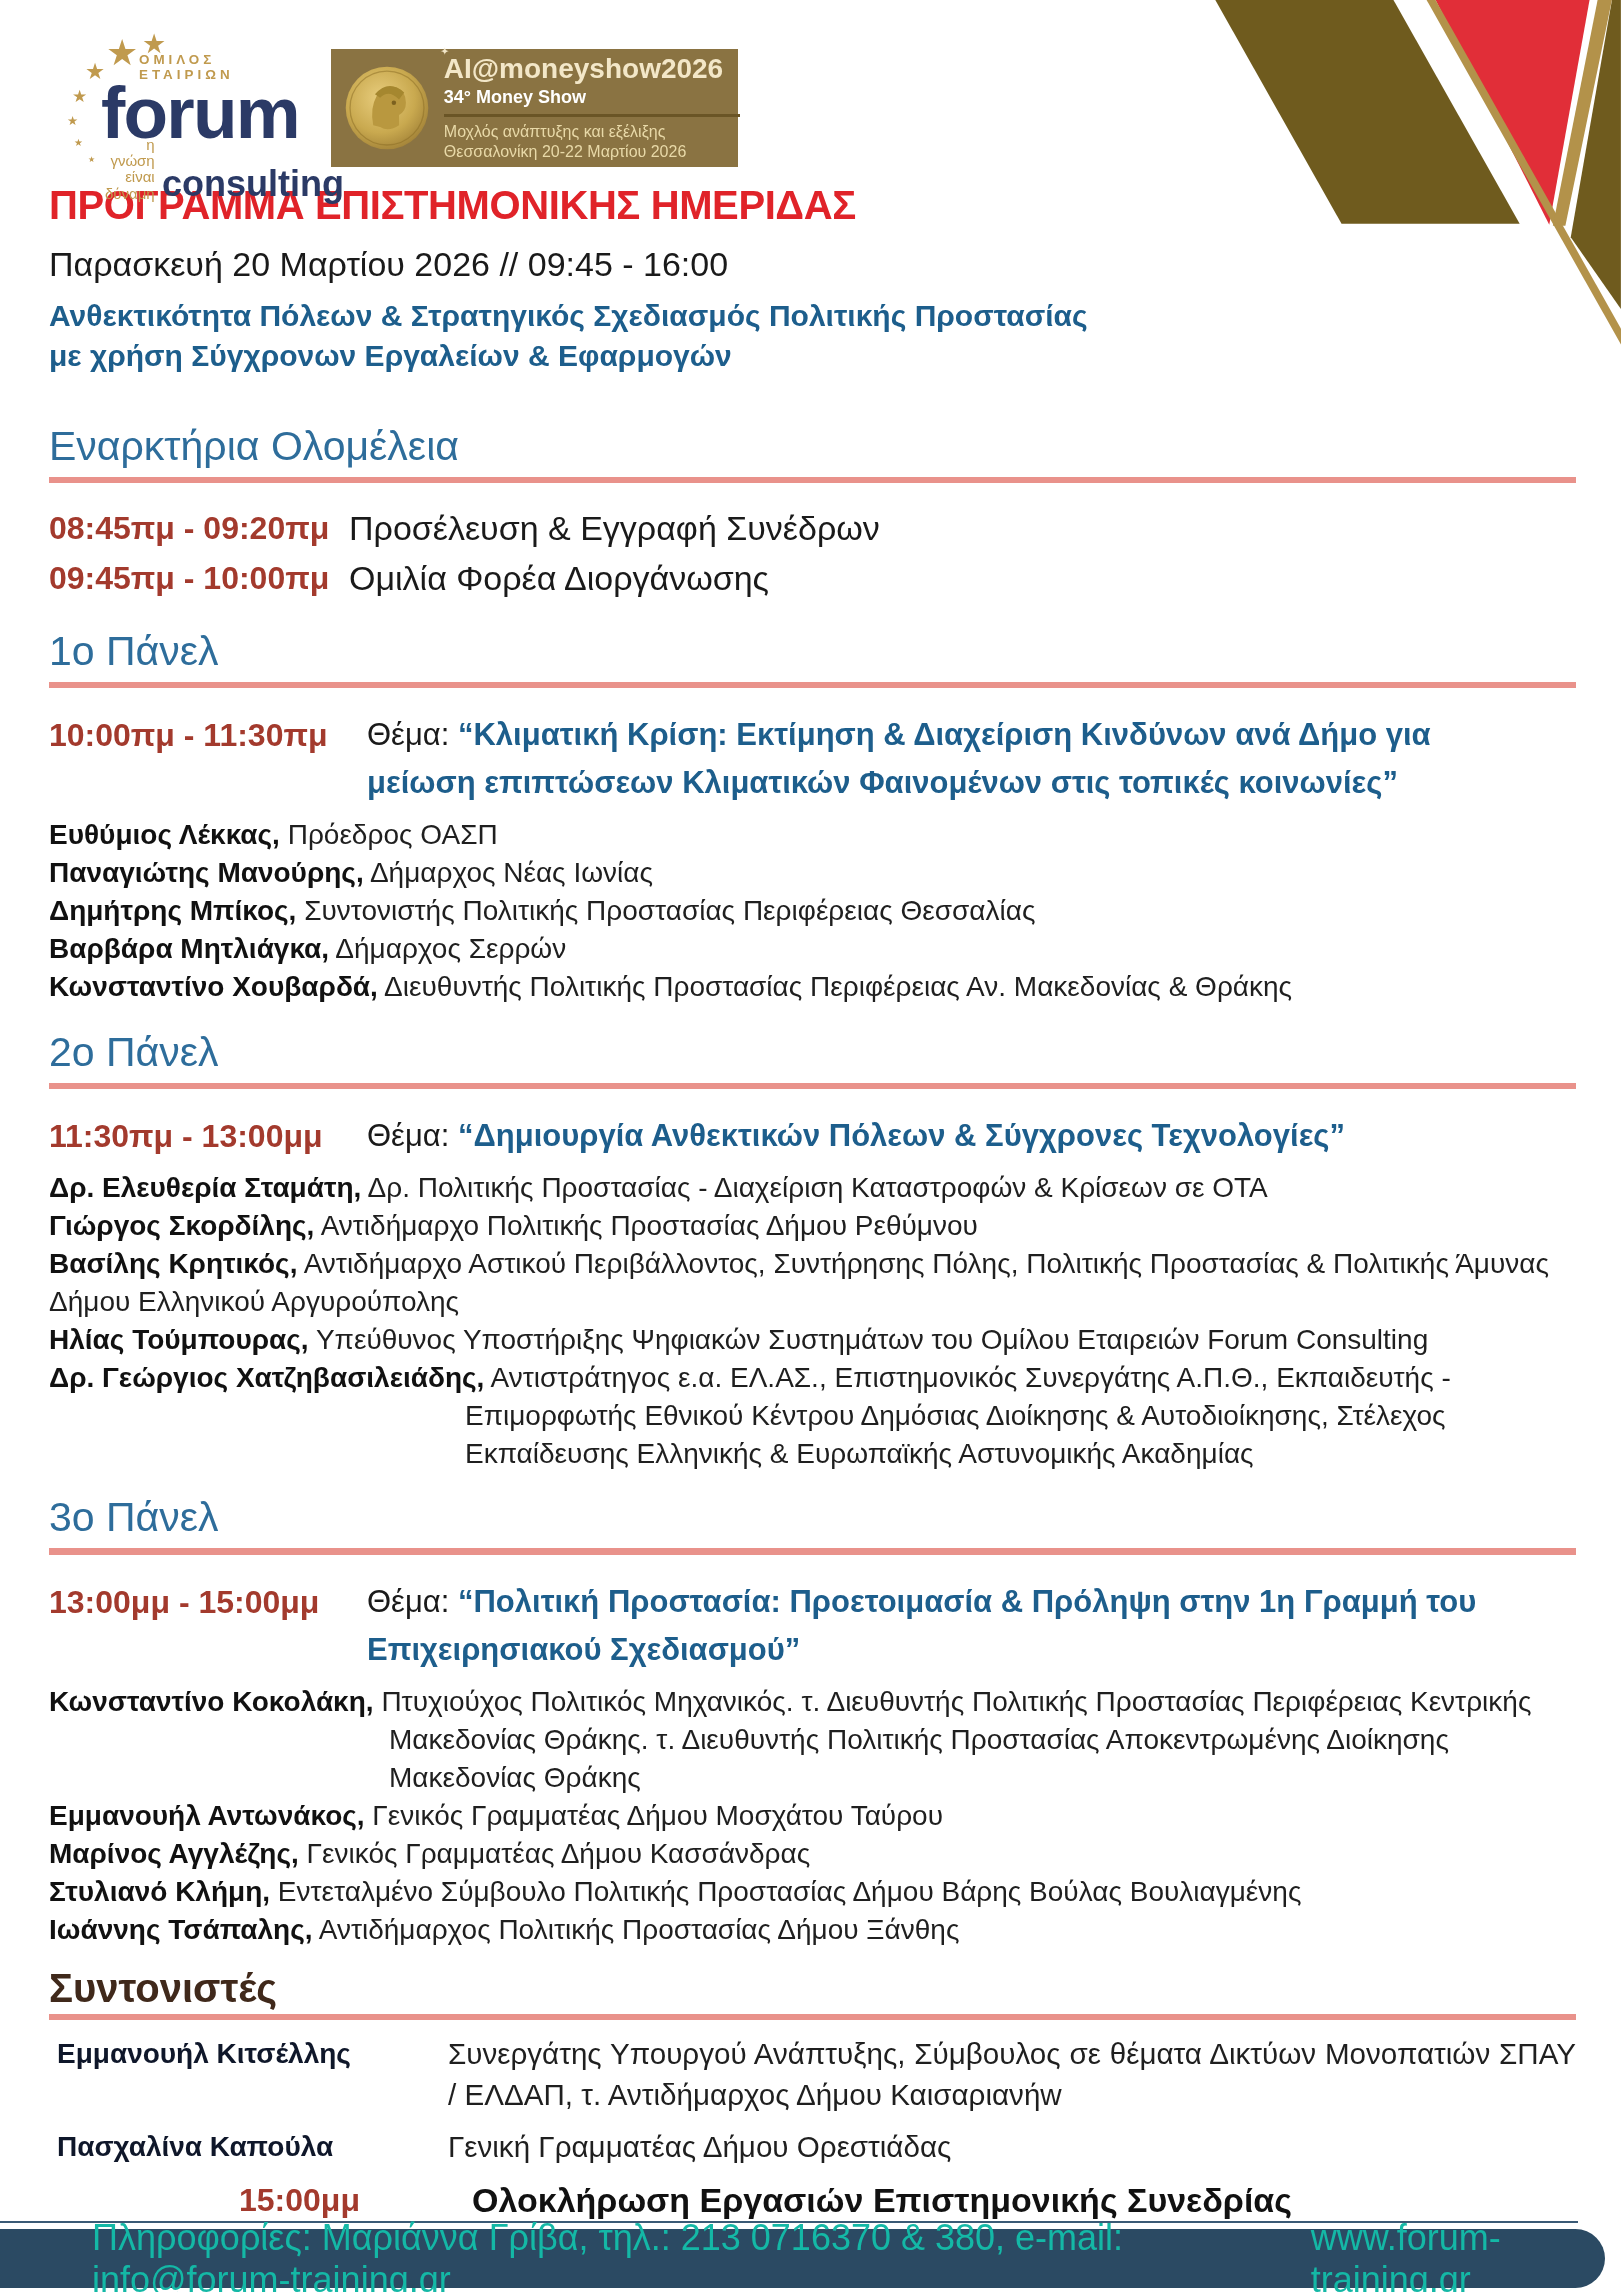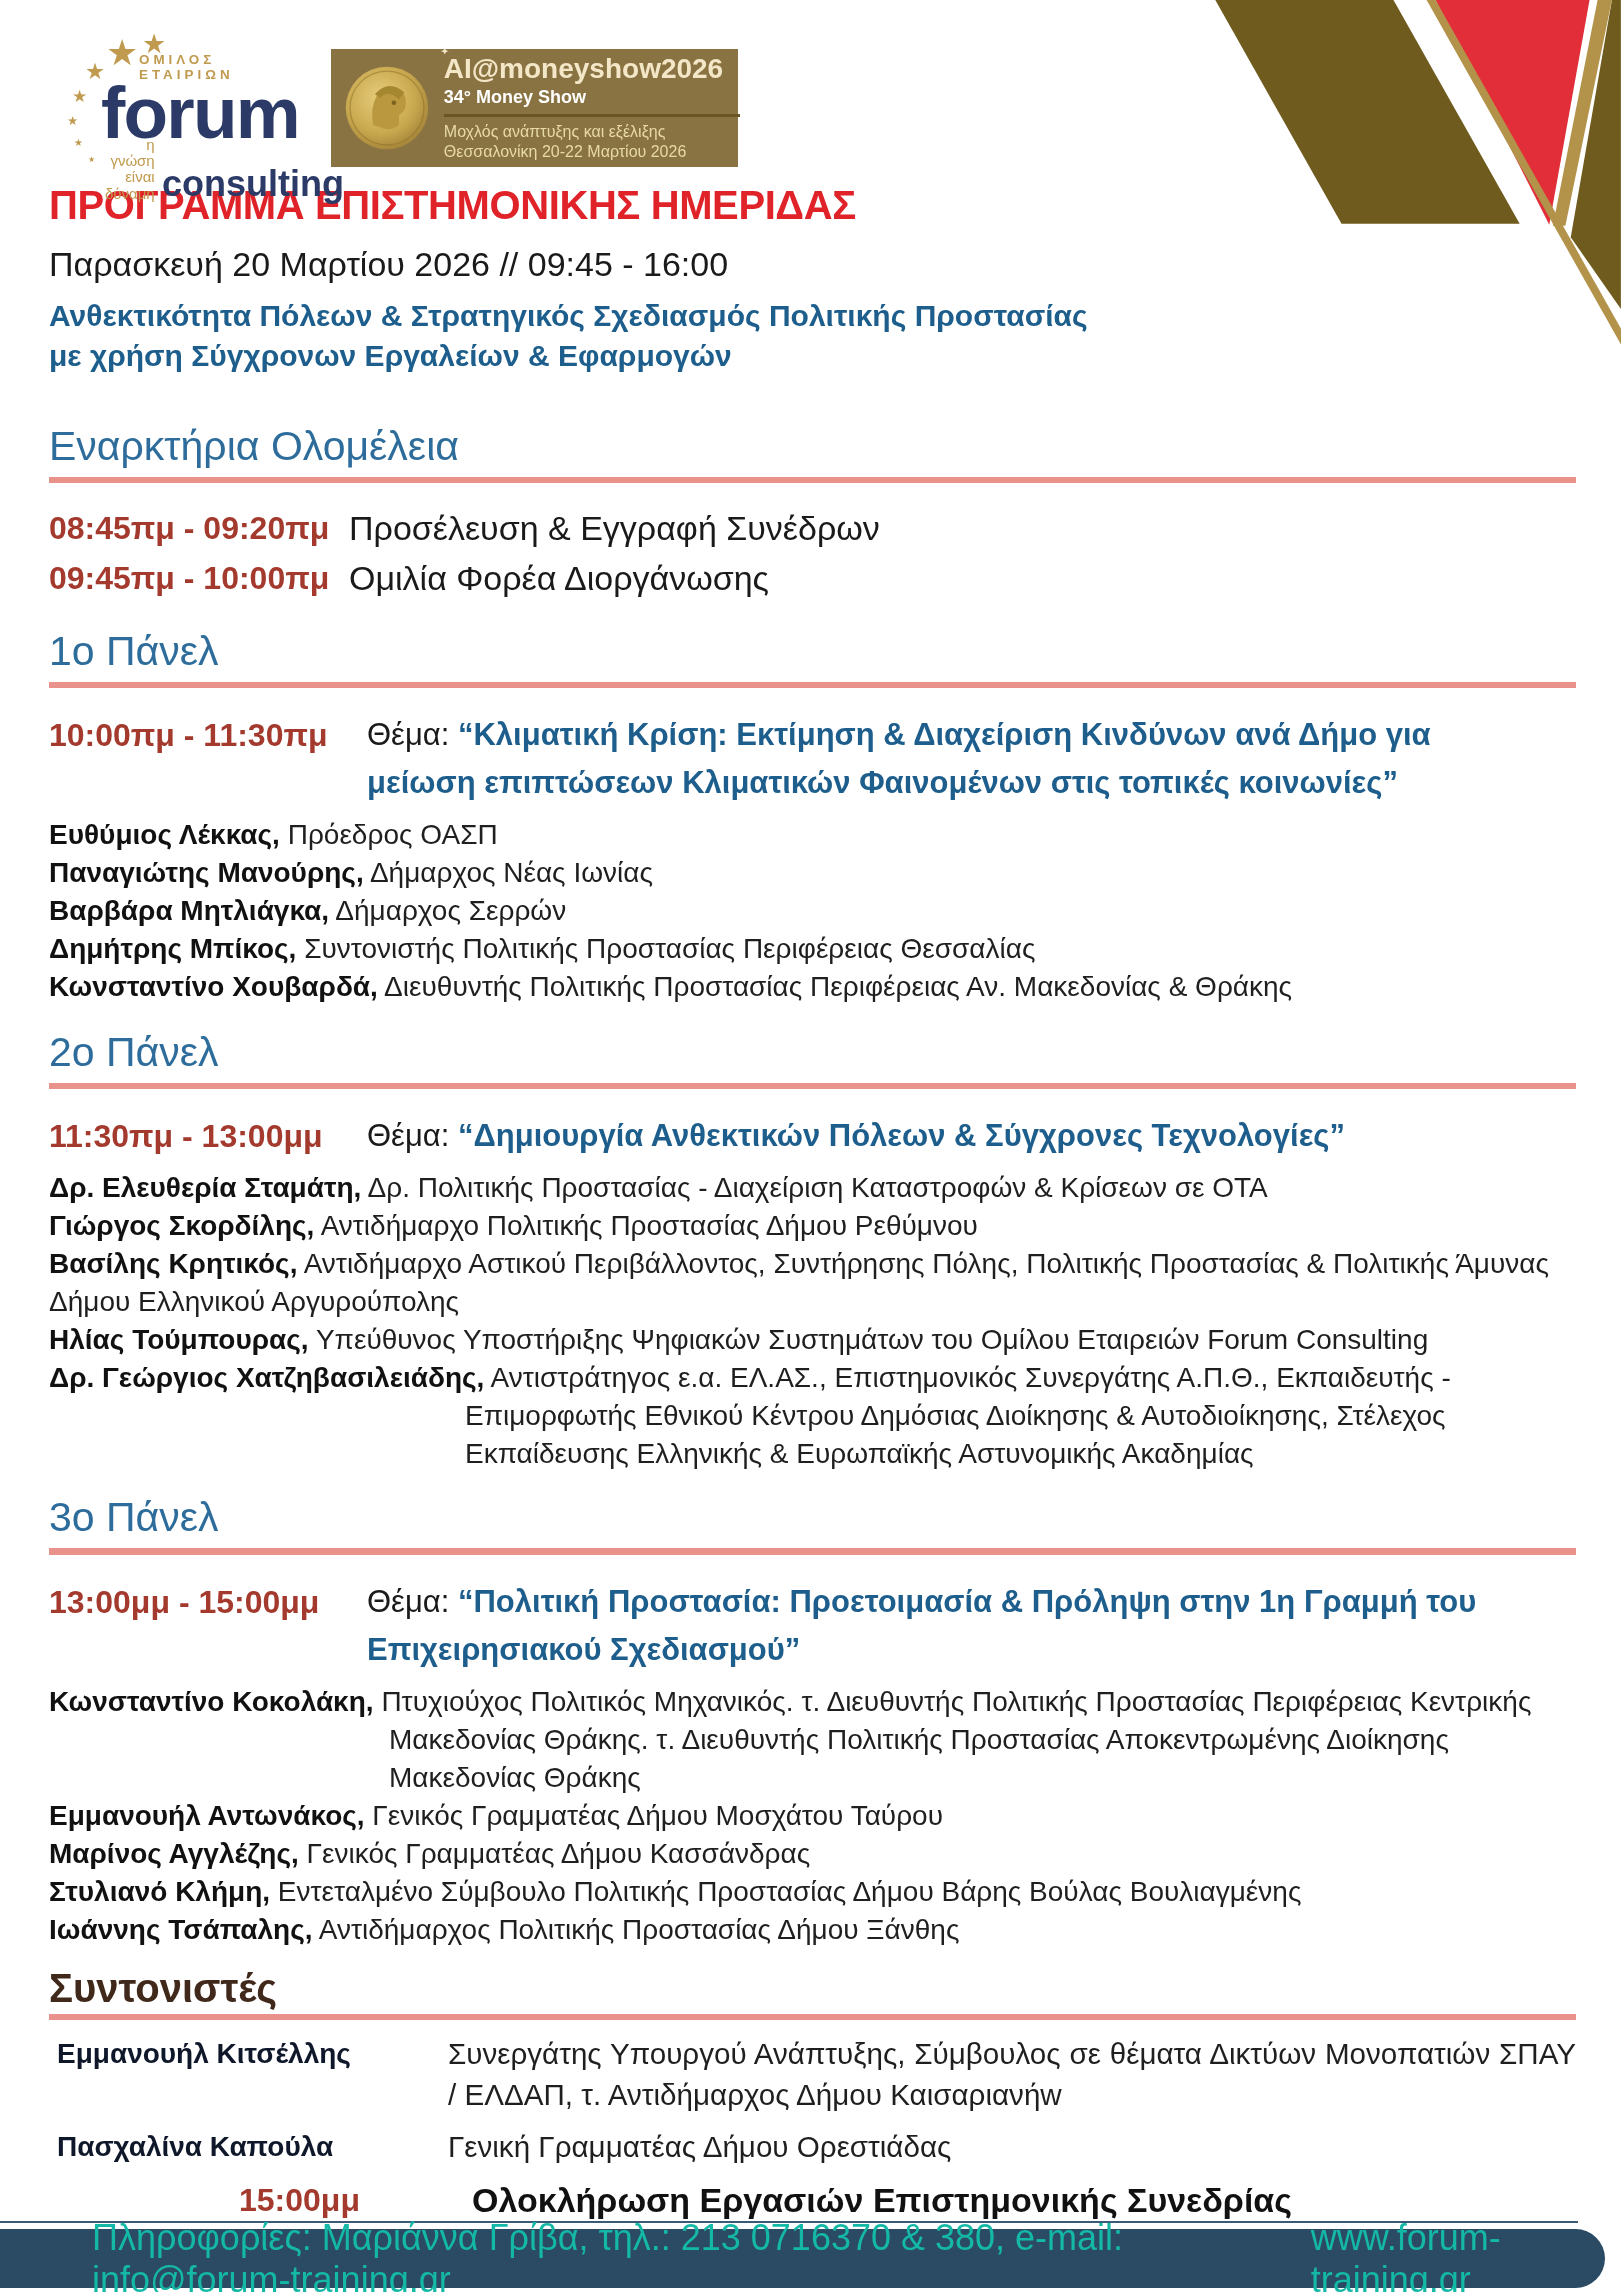--- a/index.html
+++ b/index.html
@@ -152,22 +152,22 @@
 
     <div class="section-heading mt-panel1">1ο Πάνελ</div>
     <div class="rule"></div>
     <div class="panel-row">
       <div class="time">10:00πμ - 11:30πμ</div>
       <div class="theme-wrap"><span class="theme-label">Θέμα: </span><span class="theme-text">“Κλιματική Κρίση: Εκτίμηση &amp; Διαχείριση Κινδύνων ανά Δήμο για μείωση επιπτώσεων Κλιματικών Φαινομένων στις τοπικές κοινωνίες”</span></div>
     </div>
     <div class="speakers">
       <div class="speaker"><b>Ευθύμιος Λέκκας,</b><span> Πρόεδρος ΟΑΣΠ</span></div>
       <div class="speaker"><b>Παναγιώτης Μανούρης,</b><span> Δήμαρχος Νέας Ιωνίας</span></div>
+      <div class="speaker"><b>Δημήτρης Μπίκος,</b><span> Συντονιστής Πολιτικής Προστασίας Περιφέρειας Θεσσαλίας</span></div>
       <div class="speaker"><b>Βαρβάρα Μητλιάγκα,</b><span> Δήμαρχος Σερρών</span></div>
-      <div class="speaker"><b>Δημήτρης Μπίκος,</b><span> Συντονιστής Πολιτικής Προστασίας Περιφέρειας Θεσσαλίας</span></div>
       <div class="speaker"><b>Κωνσταντίνο Χουβαρδά,</b><span> Διευθυντής Πολιτικής Προστασίας Περιφέρειας Αν. Μακεδονίας &amp; Θράκης</span></div>
     </div>
 
     <div class="section-heading mt-panel2">2ο Πάνελ</div>
     <div class="rule"></div>
     <div class="panel-row">
       <div class="time">11:30πμ - 13:00μμ</div>
       <div class="theme-wrap"><span class="theme-label">Θέμα: </span><span class="theme-text">“Δημιουργία Ανθεκτικών Πόλεων &amp; Σύγχρονες Τεχνολογίες”</span></div>
     </div>
     <div class="speakers">

